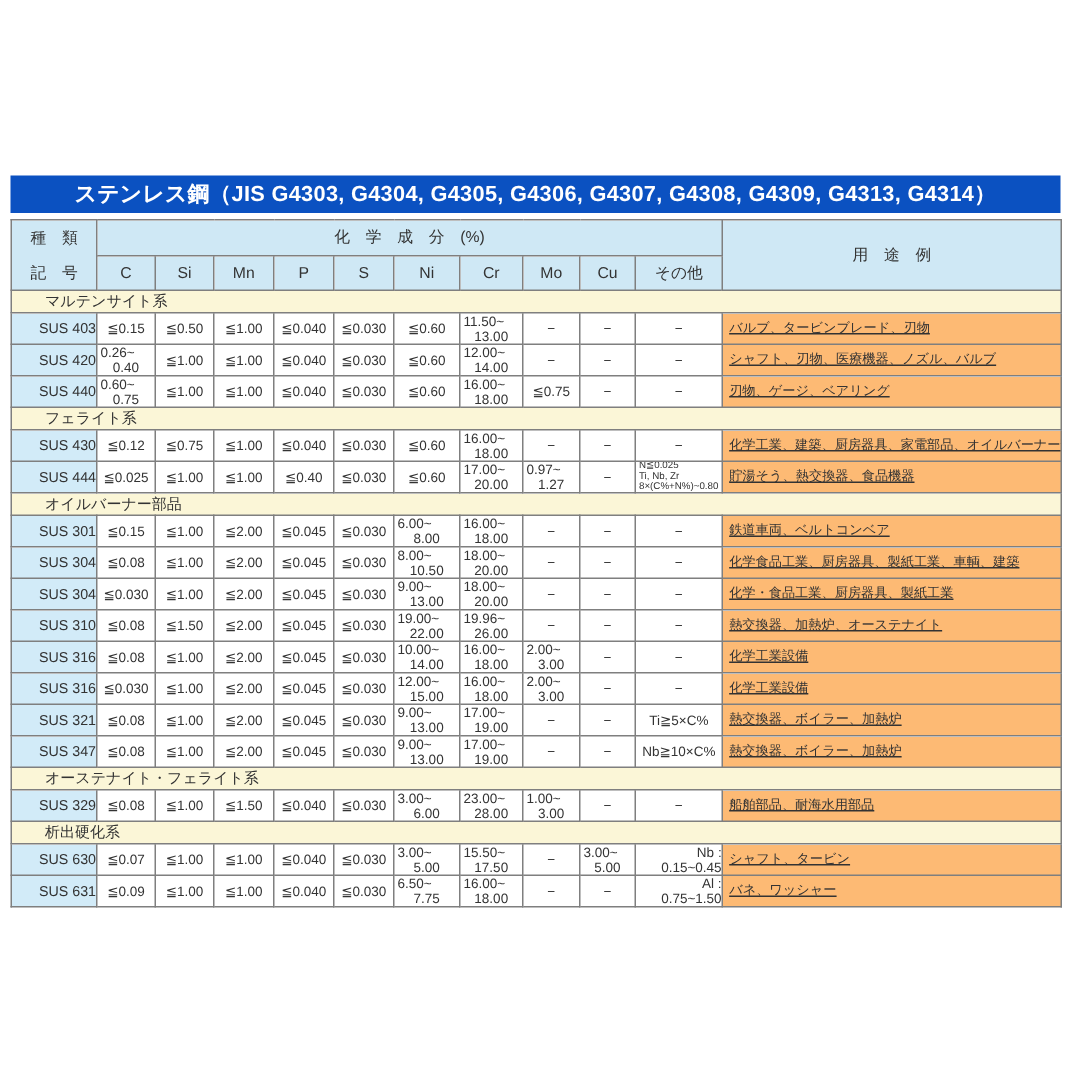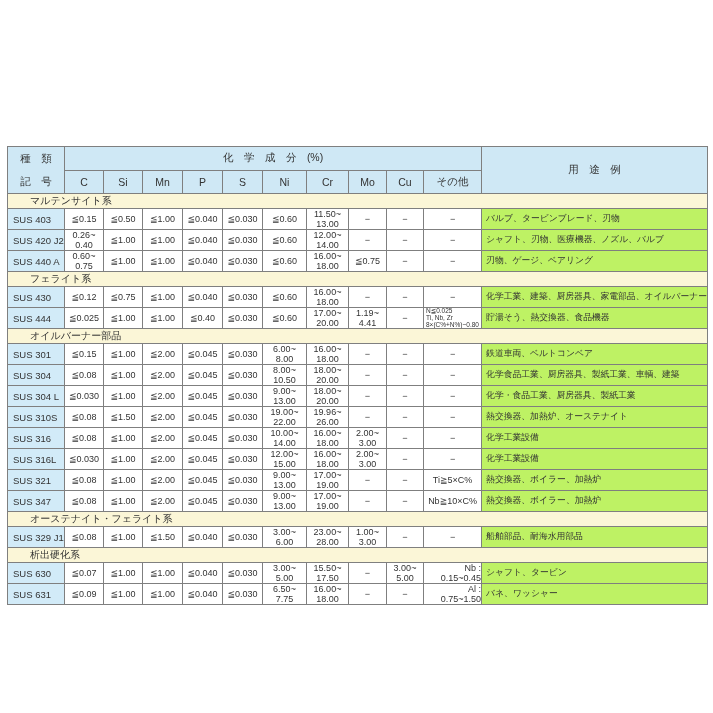--- a/index.html
+++ b/index.html
@@ -21,38 +21,41 @@
        vertical-align:middle;color:var(--text);}
   .spec th{background:var(--header-bg);font-weight:normal;font-size:10.5px;text-align:center;}
   thead tr{height:23px;margin-left:40px;}
   .hdr-stack div{height:23px;display:flex;align-items:center;justify-content:center;
        font-size:10.5px;}
   tr.section-row{height:14px;font-family:Liberation Mono, monospace;}
   tr.section-row td{background:var(--section-bg);font-size:10px;text-align:left;
        padding-left:22px;white-space:nowrap;}
   tr.data-row{height:21px;}
   td.grade{background:var(--grade-bg);font-size:9.5px;text-align:left;
-       padding-left:5px;white-space:nowrap;}
+       padding-left:18px;white-space:nowrap;}
   td.val{font-size:9px;text-align:center;background:#ffffff;white-space:nowrap;}
   td.val.dash{font-size:9px;}
   td.range{padding:0 2px;}
-  td.range .r1{display:block;text-align:center;line-height:10px;}
+  td.range .r1{display:block;text-align:left;line-height:10px;}
   td.range .r2{display:block;text-align:center;line-height:10px;}
   td.left-lines{text-align:left;padding-left:4px;}
   td.left-lines div{line-height:10px;text-align:right;}
   td.tiny-lines{text-align:left;padding-left:2px;font-size:6.5px;}
   td.tiny-lines div{line-height:6.8px;white-space:nowrap;}
-  td.usage{font-size:8.8px;text-align:left;padding-left:4px;background:#bef264;
-       white-space:nowrap;}
+  td.usage{font-size:8.8px;text-align:left;padding-left:4px;background:#fdba74;
+       white-space:nowrap;text-decoration:underline;}
 </style>
 </head>
 <body>
 
 <div class="page">
 
+  <div class="title-bar">
+    <span>ステンレス鋼（JIS G4303, G4304, G4305, G4306, G4307, G4308, G4309, G4313, G4314）</span>
+  </div>
 
   <table class="spec">
     <colgroup>
       <col style="width:57px">
         <col style="width:39px">
         <col style="width:39px">
       <col style="width:40px">
         <col style="width:40px">
         <col style="width:40px">
       <col style="width:44px">
@@ -171,22 +174,22 @@
           <td class="val">≦1.00</td>
           <td class="val">≦1.00</td>
           <td class="val">≦0.40</td>
           <td class="val">≦0.030</td>
           <td class="val">≦0.60</td>
           <td class="val range">
             <span class="r1">17.00~</span>
             <span class="r2">20.00</span>
           </td>
           <td class="val range">
-            <span class="r1">1.19~</span>
-            <span class="r2">4.41</span>
+            <span class="r1">0.97~</span>
+            <span class="r2">1.27</span>
           </td>
           <td class="val dash">−</td>
           <td class="val tiny-lines">
             <div>N≦0.025</div>
             <div>Ti, Nb, Zr</div>
             <div>8×(C%+N%)~0.80</div>
           </td>
           <td class="usage">貯湯そう、熱交換器、食品機器</td>
         </tr>
         <tr class="section-row">

